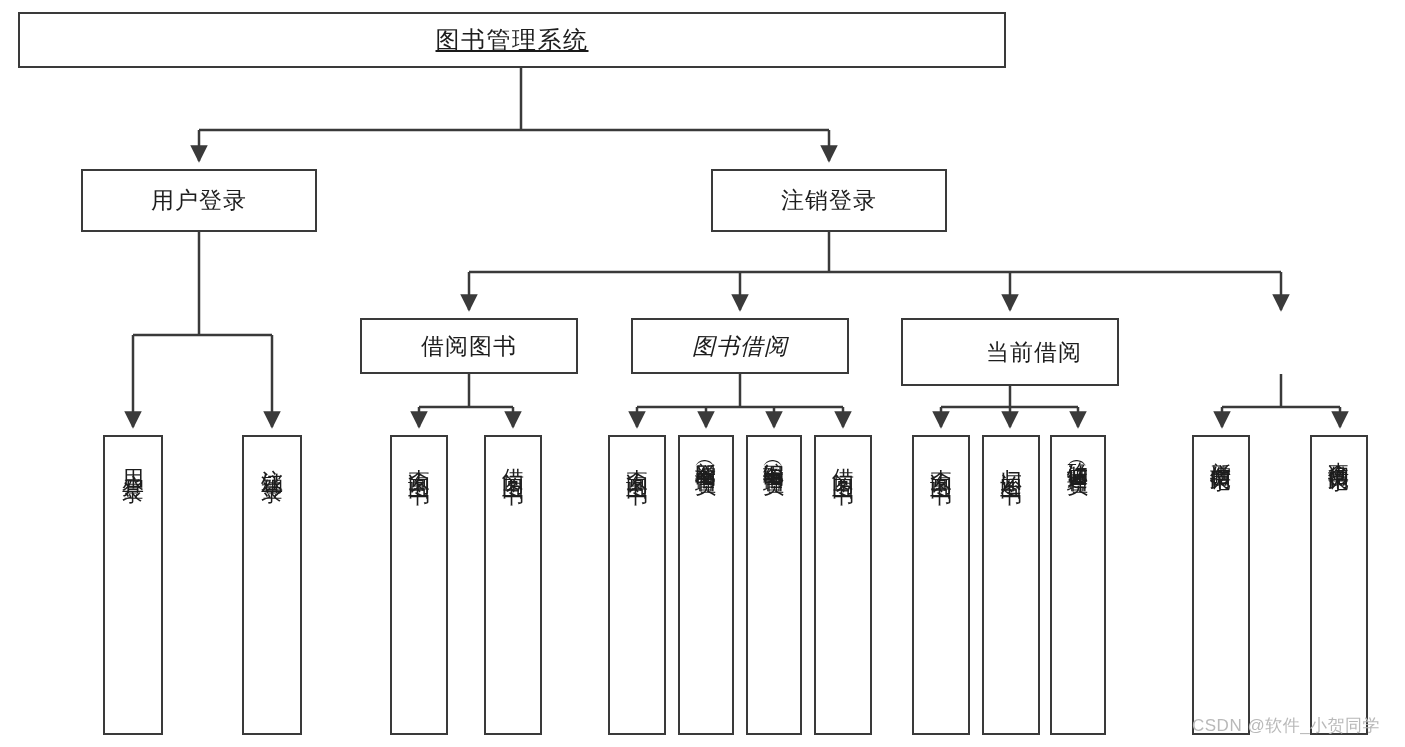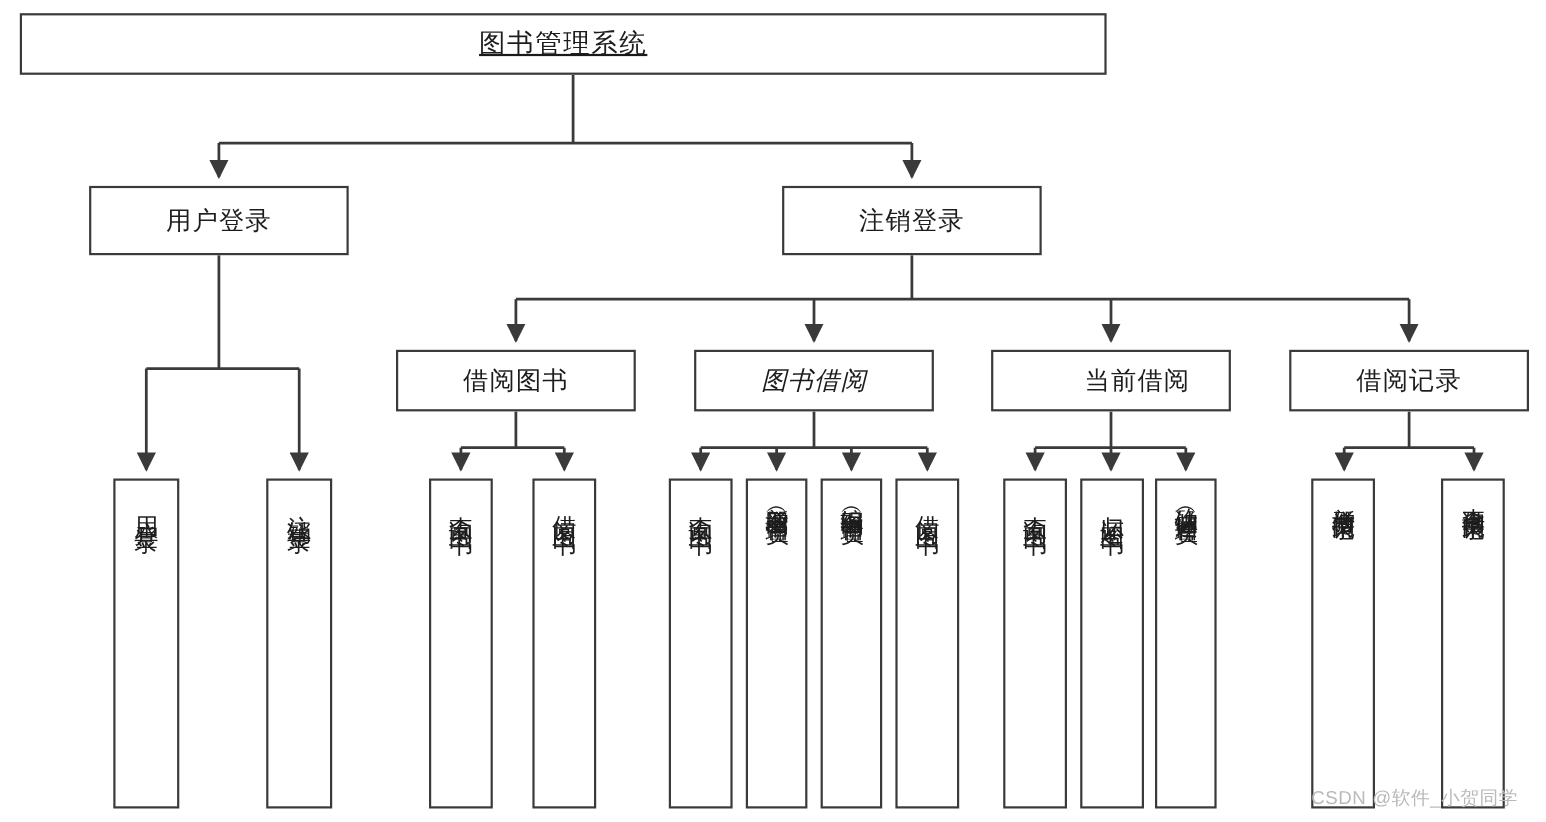--- a/index.html
+++ b/index.html
@@ -146,25 +146,22 @@
   <div class="node horiz" style="left:711px; top:169px; width:236px; height:63px;">
     <span class="label">注销登录</span>
   </div>
 
   <div class="node horiz" style="left:360px; top:318px; width:218px; height:56px;">
     <span class="label">借阅图书</span>
   </div>
   <div class="node horiz" style="left:631px; top:318px; width:218px; height:56px;font-style:italic;">
     <span class="label">图书借阅</span>
   </div>
-  <div class="node horiz" style="left:901px; top:318px; width:218px; height:56px;padding-left:48px;">
+  <div class="node horiz" style="left:901px; top:318px; width:218px; height:68px;padding-left:48px;">
     <span class="label">当前借阅</span>
-  </div>
-  <div class="node horiz" style="left:1172px; top:318px; width:218px; height:56px;">
-    <span class="label">借阅记录</span>
   </div>
 
   <div class="node vert" style="left:103px; top:435px; width:60px; height:300px;">
     <span class="label">用户登录</span>
   </div>
   <div class="node vert" style="left:242px; top:435px; width:60px; height:300px;">
     <span class="label">注销登录</span>
   </div>
 
   <div class="node vert" style="left:390px; top:435px; width:58px; height:300px;">

